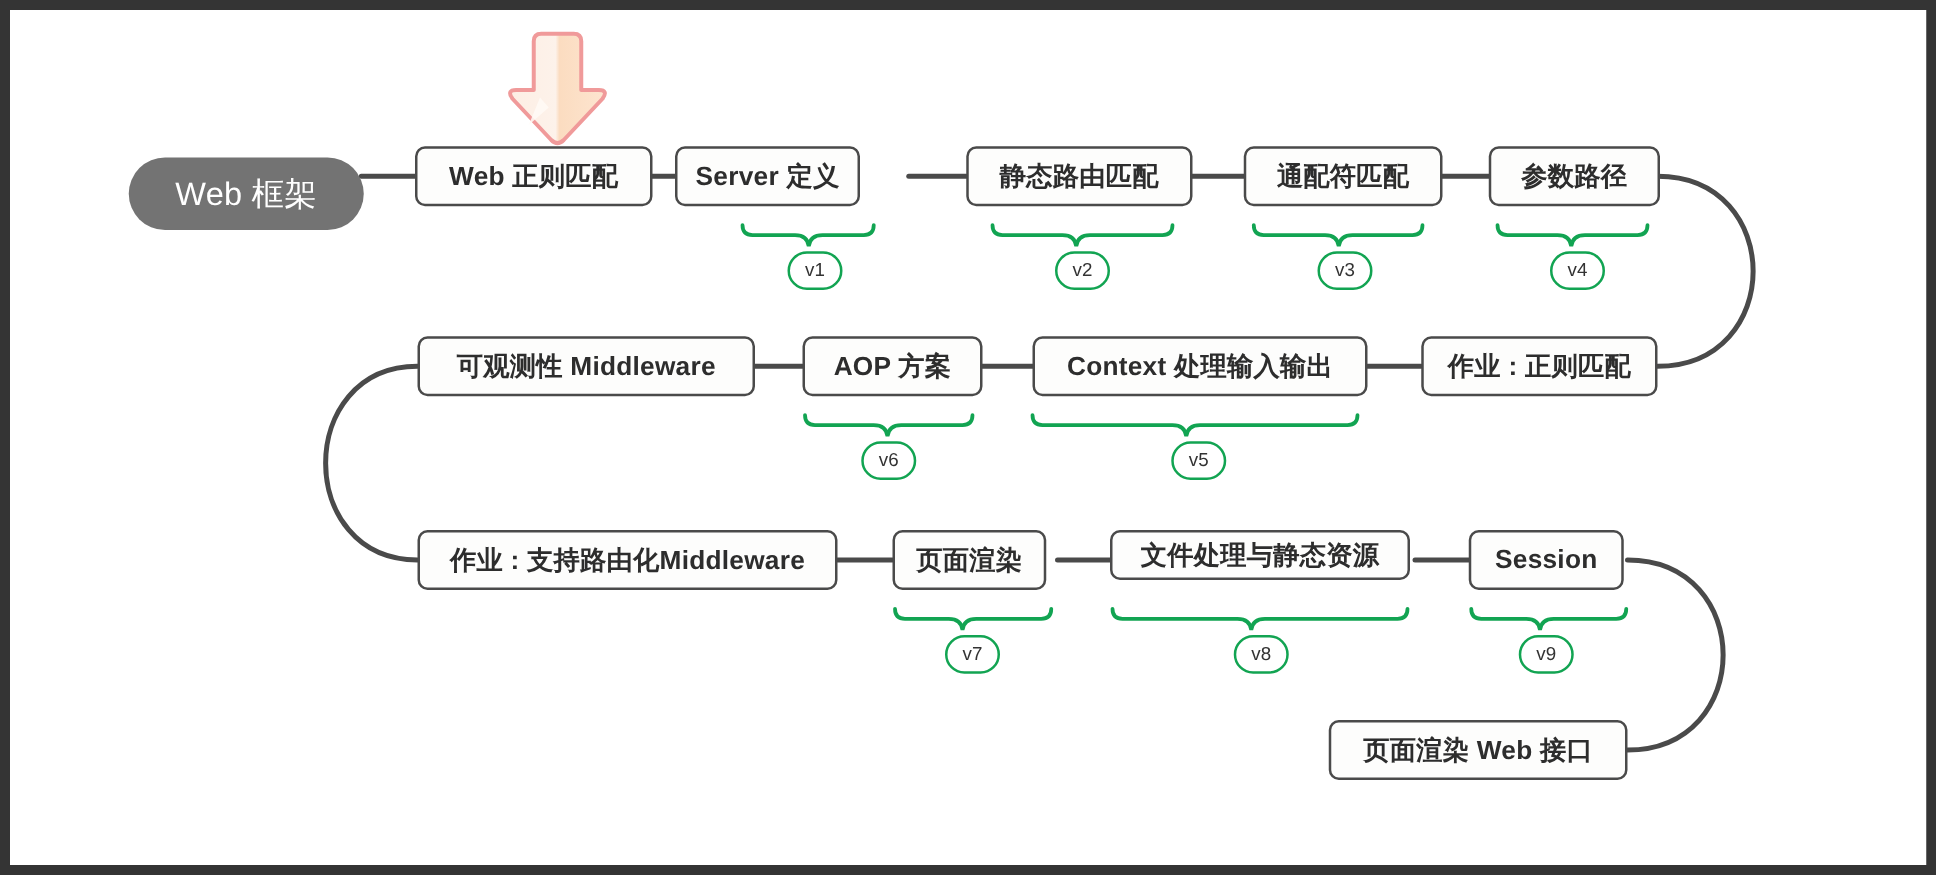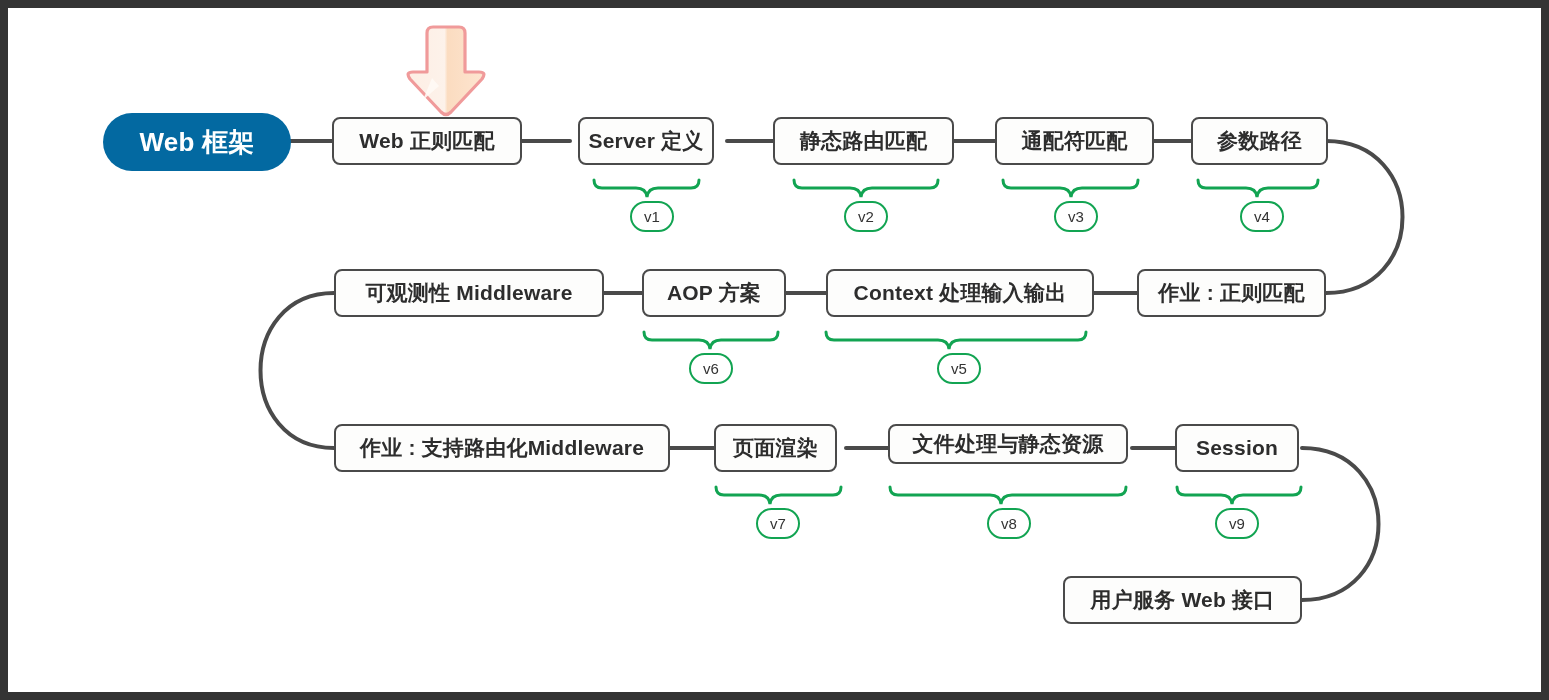--- a/index.html
+++ b/index.html
@@ -38,27 +38,28 @@
     border-radius: 8px;
     color: #2d2d2d;
     font-size: 21px;
     font-weight: 700;
     letter-spacing: .2px;
     white-space: nowrap;
     padding: 0 10px;
     z-index: 5;
   }
   .node.root {
-    background: #0369a1;
+    background: #737373;
     border: none;
     border-radius: 46px;
     color: #ffffff;
     font-size: 26px;
-    font-weight: 700;
+    font-weight: 400;
     box-shadow: none;
+    margin-top: 13px;
   }
   .vtag {
     position: absolute;
     display: flex;
     align-items: center;
     justify-content: center;
     width: 44px; height: 31px;
     border: 2px solid #12a452;
     border-radius: 16px;
     background: #ffffff;
@@ -131,21 +132,21 @@
       <path d="M 31,58 L 38,66 L 22,80 Z" fill="#fffaf6" opacity=".85"></path>
     </svg>
 
     <div class="node root" style="left:95px; top:105px; width:188px; height:58px;">
       <span>Web 框架</span>
     </div>
 
     <div class="node" style="left:324px; top:109px; width:190px; height:48px;">
       <span>Web 正则匹配</span>
     </div>
-    <div class="node" style="left:570px; top:109px; width:136px; height:48px;text-align:right;">
+    <div class="node" style="left:532px; top:109px; width:148px; height:48px;text-align:right;">
       <span>Server 定义</span>
     </div>
     <div class="vtag" style="left:622px; top:193px;">
       <span>v1</span>
     </div>
 
     <div class="node" style="left:765px; top:109px; width:181px; height:48px;">
       <span>静态路由匹配</span>
     </div>
     <div class="vtag" style="left:836px; top:193px;">
@@ -207,17 +208,17 @@
     </div>
 
     <div class="node" style="left:1167px; top:416px; width:124px; height:48px;text-align:right;">
       <span>Session</span>
     </div>
     <div class="vtag" style="left:1207px; top:500px;">
       <span>v9</span>
     </div>
 
     <div class="node" style="left:1055px; top:568px; width:239px; height:48px;">
-      <span>用户服务 Web 接口</span>
+      <span>页面渲染 Web 接口</span>
     </div>
 
   </div>
 </div>
 
 </body></html>

